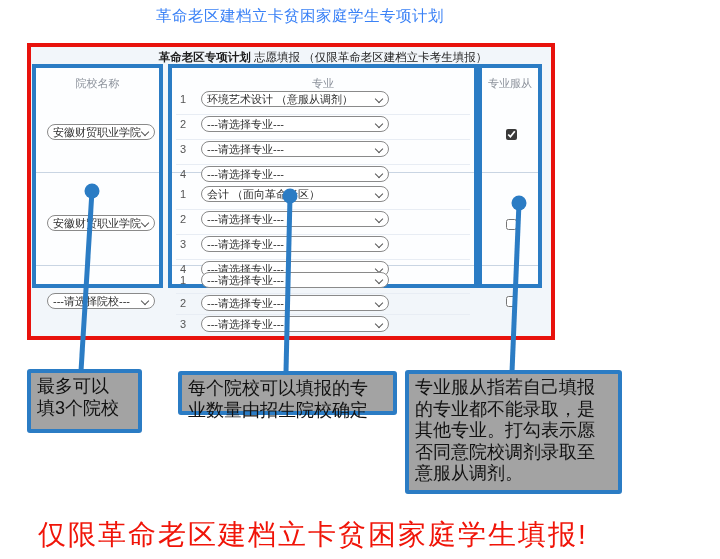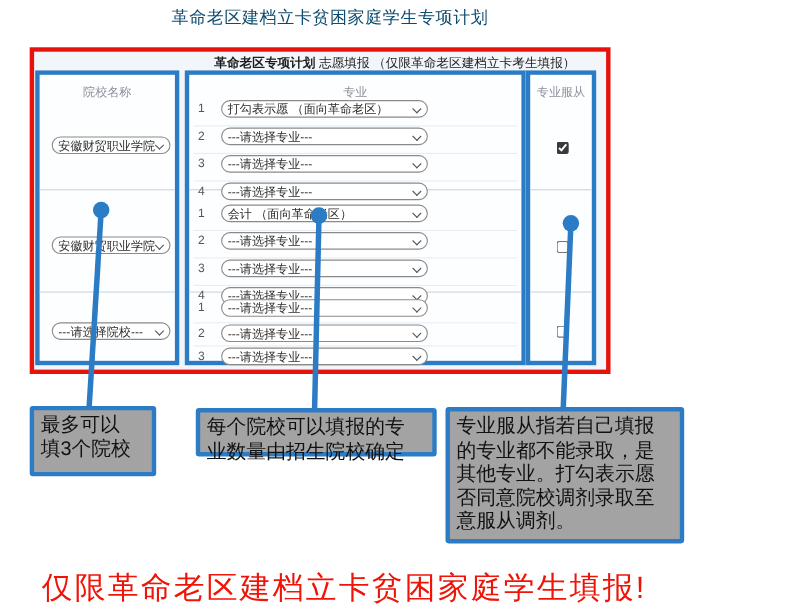--- a/index.html
+++ b/index.html
@@ -1,28 +1,28 @@
 <!DOCTYPE html>
 <html><head>
 <meta charset="utf-8">
 <style>
   html,body{margin:0;padding:0;background:#fff;}
   .stage{position:relative;width:720px;height:559px;background:#fff;overflow:hidden;
          font-family:"Liberation Sans","DejaVu Sans",sans-serif;}
 
   .title{position:absolute;left:0;top:6px;width:600px;text-align:center;
-         font-size:15.5px;color:#0c4a6e;letter-spacing:0.5px;}
+         font-size:15.5px;color:#3b82f6;letter-spacing:0.5px;}
 
   .redbox{position:absolute;left:27px;top:43px;width:528px;height:297px;
           border:4px solid #e8120c;background:#f2f6fa;box-sizing:border-box;}
   .form-header{position:absolute;left:27px;top:50px;width:592px;text-align:center;
-               font-size:11.5px;color:#1c1c1c;padding-left:36px;}
+               font-size:11.5px;color:#1c1c1c;}
   .form-header b{font-weight:bold;}
 
-  .col{position:absolute;top:64px;height:268px;border:4px solid #2b7cc4;
+  .col{position:absolute;top:64px;height:224px;border:4px solid #2b7cc4;
        background:#fdfeff;box-sizing:border-box;}
   .col1{left:32px;width:131px;}
   .col2{left:168px;width:310px;}
   .col3{left:478px;width:64px;}
   .col-header{position:absolute;left:0;top:8px;width:100%;text-align:center;
               font-size:11px;color:#8b919b;}
   .sep{position:absolute;left:0;width:100%;height:1px;background:#c9d5e3;}
   .rline{position:absolute;left:4px;right:4px;height:1px;background:#e8edf4;}
 
   .fakeselect{position:absolute;height:16px;border:1px solid #8a8a8a;border-radius:8px;
@@ -85,21 +85,21 @@
     <div class="rline" style="top:96px"></div>
     <div class="rline" style="top:141px"></div>
     <div class="rline" style="top:166px"></div>
     <div class="rline" style="top:191px"></div>
     <div class="rline" style="top:225px"></div>
     <div class="rline" style="top:246px"></div>
 
     <div class="mrow" style="top:23px">
       <span class="mnum">1</span>
       <div class="fakeselect major-select">
-        <span>打勾表示愿 （面向革命老区）</span>
+        <span>环境艺术设计 （意服从调剂）</span>
         <span class="chev"></span>
       </div>
     </div>
     <div class="mrow" style="top:48px">
       <span class="mnum">2</span>
       <div class="fakeselect major-select">
         <span>---请选择专业---</span>
         <span class="chev"></span>
       </div>
     </div>

